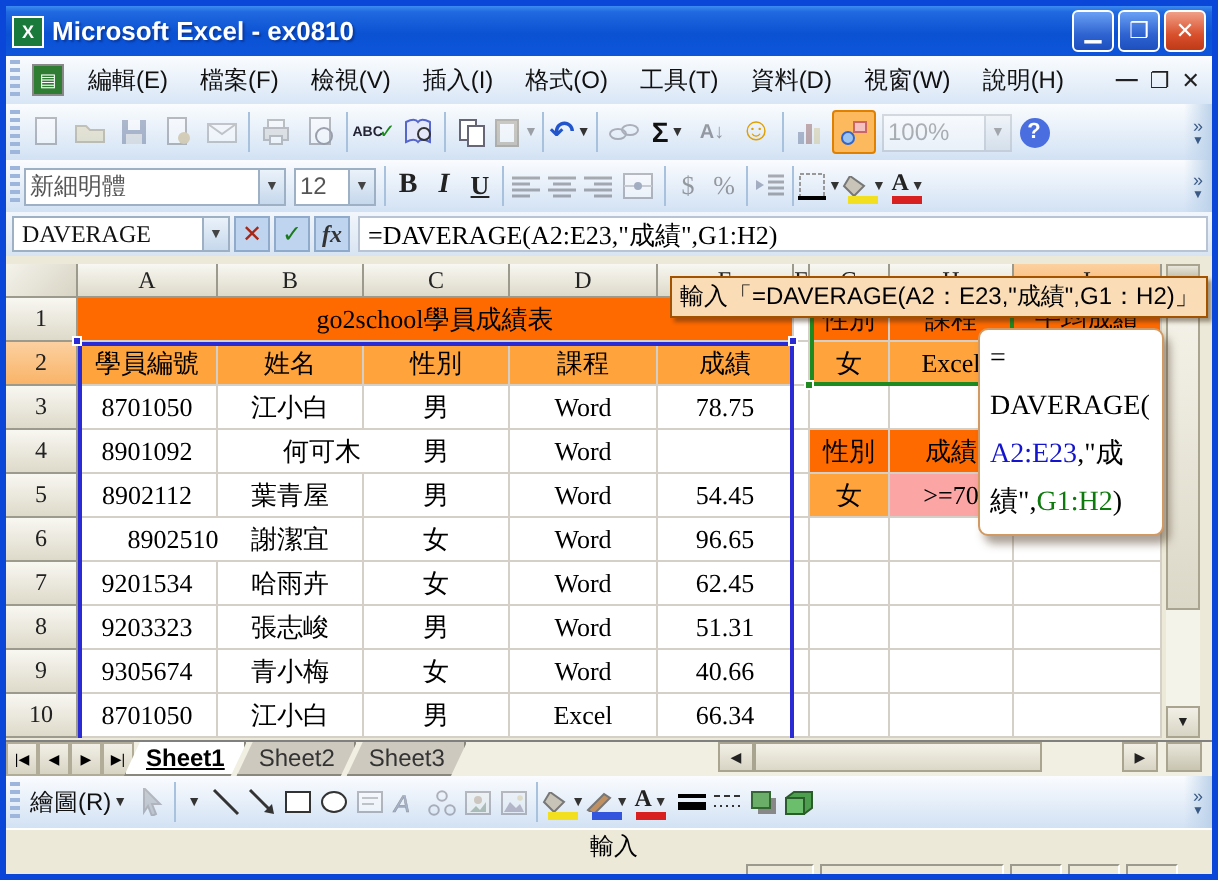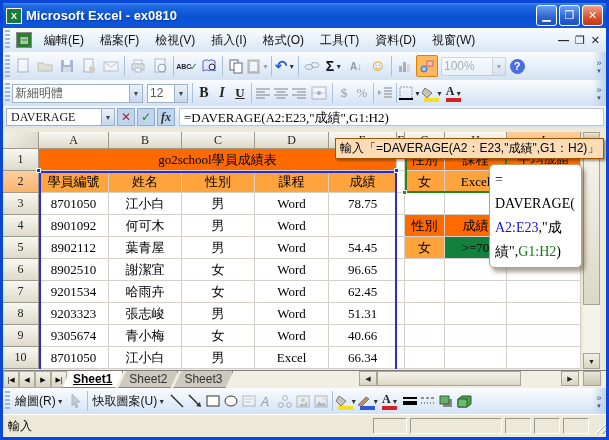--- a/index.html
+++ b/index.html
@@ -110,21 +110,21 @@
     clip-path:polygon(8px 0,100% 0,calc(100% - 8px) 100%,0 100%); }
   .tab.active { background:#fff; font-weight:bold; text-decoration:underline; color:#000; z-index:2; }
 
   
   .drawbar { position:absolute; left:0; top:385px; width:603px; height:26px;
     background:linear-gradient(180deg,#FAFCFE,#D2E2F4); display:flex; align-items:center; }
   .dtext { font-size:12px; color:#111; padding:2px 3px; display:flex; align-items:center; }
 
   
   .statusbar { position:absolute; left:0; top:411px; width:603px; height:23px; background:#ECE9D8;
-    border-top:1px solid #fff; display:flex; align-items:center; }
+    border-top:1px solid #fff; display:flex; align-items:center;flex-direction:column; }
   .status-label { padding-left:5px; font-size:12px; color:#000; }
   .spanel { height:16px; border:1px solid; border-color:#9C9A8C #FFF #FFF #9C9A8C; margin-left:3px; }
   .gripcorner { width:13px; height:13px; margin-left:4px; align-self:flex-end;
     background:repeating-linear-gradient(-45deg,transparent 0 2px,#B4B09C 2px 3px,#fff 3px 4px);
     clip-path:polygon(100% 0,100% 100%,0 100%); }
 
   svg { display:block; }
 </style>
 </head>
 <body>
@@ -146,20 +146,21 @@
     <div class="grip"></div>
     <div class="menu-appicon">▤</div>
     <span class="menu-item">編輯(E)</span>
     <span class="menu-item">檔案(F)</span>
     <span class="menu-item">檢視(V)</span>
     <span class="menu-item">插入(I)</span>
     <span class="menu-item">格式(O)</span>
     <span class="menu-item">工具(T)</span>
     <span class="menu-item">資料(D)</span>
     <span class="menu-item">視窗(W)</span>
+    <span class="menu-item">說明(H)</span>
     <div class="menu-winbtns">
       <span>—</span>
       <span>❐</span>
       <span>✕</span>
     </div>
   </div>
 
   <div class="stdbar">
     <div class="grip"></div>
     <div class="tbi dis">
@@ -520,33 +521,33 @@
         <div class="cell" style="left: 252px; top: 43px; width: 74px; height: 22px; background: rgb(255, 163, 60);">課程</div>
         <div class="cell" style="left: 326px; top: 43px; width: 68px; height: 22px; background: rgb(255, 163, 60);">成績</div>
         <div class="cell" style="left: 402px; top: 43px; width: 40px; height: 22px; background: rgb(255, 163, 60);">女</div>
         <div class="cell" style="left: 442px; top: 43px; width: 62px; height: 22px; background: rgb(255, 163, 60);">Excel</div>
         <div class="cell" style="left: 36px; top: 65px; width: 70px; height: 22px;">8701050</div>
         <div class="cell" style="left: 106px; top: 65px; width: 73px; height: 22px;">江小白</div>
         <div class="cell" style="left: 179px; top: 65px; width: 73px; height: 22px;">男</div>
         <div class="cell" style="left: 252px; top: 65px; width: 74px; height: 22px;">Word</div>
         <div class="cell" style="left: 326px; top: 65px; width: 68px; height: 22px;">78.75</div>
         <div class="cell" style="left: 36px; top: 87px; width: 70px; height: 22px;">8901092</div>
-        <div class="cell" style="left: 106px; top: 87px; width: 73px; height: 22px;">何可木</div>
+        <div class="cell" style="left: 122px; top: 87px; width: 73px; height: 22px;">何可木</div>
         <div class="cell" style="left: 179px; top: 87px; width: 73px; height: 22px;">男</div>
         <div class="cell" style="left: 252px; top: 87px; width: 74px; height: 22px;">Word</div>
         <div class="cell" style="left: 402px; top: 87px; width: 40px; height: 22px; background: rgb(255, 106, 0);">性別</div>
         <div class="cell" style="left: 442px; top: 87px; width: 62px; height: 22px; background: rgb(255, 106, 0);">成績</div>
         <div class="cell" style="left: 36px; top: 109px; width: 70px; height: 22px;">8902112</div>
         <div class="cell" style="left: 106px; top: 109px; width: 73px; height: 22px;">葉青屋</div>
         <div class="cell" style="left: 179px; top: 109px; width: 73px; height: 22px;">男</div>
         <div class="cell" style="left: 252px; top: 109px; width: 74px; height: 22px;">Word</div>
         <div class="cell" style="left: 326px; top: 109px; width: 68px; height: 22px;">54.45</div>
         <div class="cell" style="left: 402px; top: 109px; width: 40px; height: 22px; background: rgb(255, 163, 60);">女</div>
-        <div class="cell" style="left: 442px; top: 109px; width: 62px; height: 22px; background: #15803d;">&gt;=70</div>
-        <div class="cell" style="left: 36px; top: 131px; width: 70px; height: 22px;">8902510</div>
+        <div class="cell" style="left: 442px; top: 109px; width: 62px; height: 22px; background: #fca5a5;">&gt;=70</div>
+        <div class="cell" style="left: 49px; top: 131px; width: 70px; height: 22px;">8902510</div>
         <div class="cell" style="left: 106px; top: 131px; width: 73px; height: 22px;">謝潔宜</div>
         <div class="cell" style="left: 179px; top: 131px; width: 73px; height: 22px;">女</div>
         <div class="cell" style="left: 252px; top: 131px; width: 74px; height: 22px;">Word</div>
         <div class="cell" style="left: 326px; top: 131px; width: 68px; height: 22px;">96.65</div>
         <div class="cell" style="left: 36px; top: 153px; width: 70px; height: 22px;">9201534</div>
         <div class="cell" style="left: 106px; top: 153px; width: 73px; height: 22px;">哈雨卉</div>
         <div class="cell" style="left: 179px; top: 153px; width: 73px; height: 22px;">女</div>
         <div class="cell" style="left: 252px; top: 153px; width: 74px; height: 22px;">Word</div>
         <div class="cell" style="left: 326px; top: 153px; width: 68px; height: 22px;">62.45</div>
         <div class="cell" style="left: 36px; top: 175px; width: 70px; height: 22px;">9203323</div>
@@ -605,21 +606,20 @@
           <span>繪圖(R)</span>
           <span class="dd">▼</span>
         </div>
     <div class="tbi sm dis">
           <svg width="12" height="14">
             <path d="M2 0l8 8h-4l2 5-2 1-2-5-2 3z" fill="#8A97A8" stroke="#667"></path>
           </svg>
         </div>
     <div class="sep"></div>
     <div class="dtext">
-          <span>快取圖案(U)</span>
           <span class="dd">▼</span>
         </div>
     <div class="tbi sm">
           <svg width="14" height="14">
             <line x1="1" y1="1" x2="13" y2="13" stroke="#333" stroke-width="1.5"></line>
           </svg>
         </div>
     <div class="tbi sm">
           <svg width="14" height="14">
             <line x1="1" y1="1" x2="11" y2="11" stroke="#333" stroke-width="1.5"></line>

